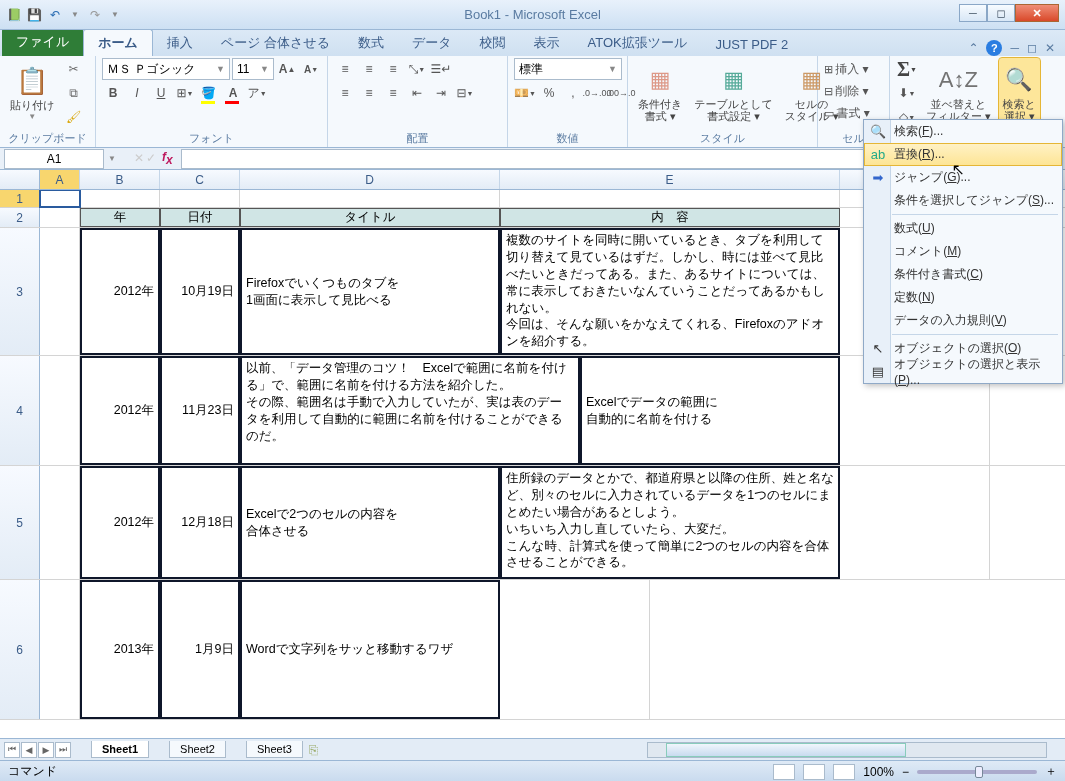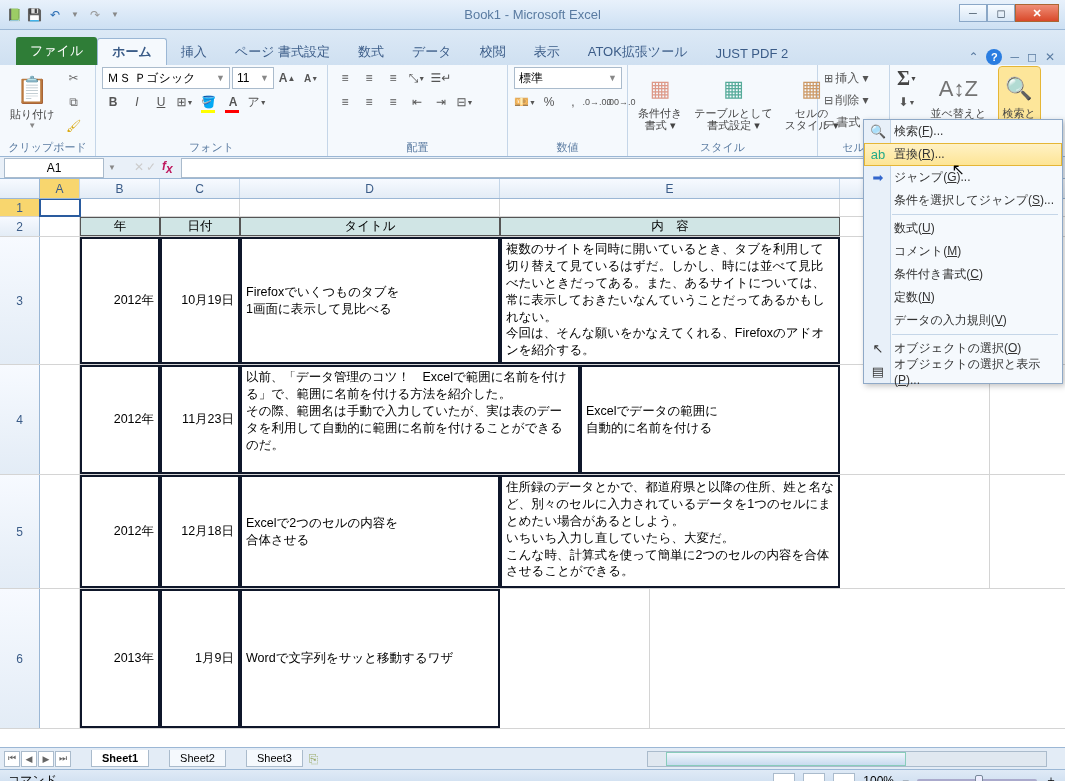--- a/index.html
+++ b/index.html
@@ -4,21 +4,21 @@
 <style>
 *{box-sizing:border-box;margin:0;padding:0;font-family:'Meiryo UI','MS PGothic',sans-serif;font-size:12px}
 body{background:#d6e5f3;width:1065px;height:781px;overflow:hidden;position:relative}
 .titlebar{height:30px;background:linear-gradient(#e8f1fb,#cde0f3);display:flex;align-items:center;position:relative;border-bottom:1px solid #9bb7d5}
 .qat{display:flex;align-items:center;gap:2px;padding:0 6px}
 .qat-icon{width:18px;height:18px;display:flex;align-items:center;justify-content:center;border-radius:2px}
 .title{position:absolute;left:50%;transform:translateX(-50%);color:#5a7ba1;font-size:13px}
 .winbtns{position:absolute;right:6px;top:4px;display:flex}
 .winbtn{width:28px;height:18px;border:1px solid #8aa7c7;background:linear-gradient(#f7fbff,#d8e7f6);display:flex;align-items:center;justify-content:center;font-size:11px;color:#456}
 .winbtn.close{width:44px;background:linear-gradient(#ef8e77,#d9492a);color:#fff;font-weight:bold;border-color:#a63}
-.tabs{height:35px;display:flex;align-items:flex-end;padding-left:16px;background:linear-gradient(#dce9f6,#cfe0f1)}
+.tabs{height:26px;display:flex;align-items:flex-end;padding-left:2px;background:linear-gradient(#dce9f6,#cfe0f1)}
 .tab{padding:4px 14px;color:#3b5c88;cursor:pointer;font-size:13px}
 .tab.file{background:#2f7d37;color:#fff;border-radius:3px 3px 0 0;padding:5px 14px}
 .tab.active{background:#f5f9fd;border:1px solid #9bb7d5;border-bottom:none;border-radius:3px 3px 0 0;color:#3b5c88;font-weight:bold}
 .tabs-right{margin-left:auto;display:flex;align-items:center;gap:8px;padding-right:10px}
 .help-icon{width:16px;height:16px;background:#2a7de1;border-radius:50%;color:#fff;display:flex;align-items:center;justify-content:center;font-size:11px;font-weight:bold}
 .ribbon{height:92px;background:#f5f9fd;border-bottom:1px solid #9bb7d5;display:flex}
 .rgroup{border-right:1px solid #c5d6e8;padding:2px 6px;display:flex;flex-direction:column;position:relative}
 .rgroup-label{position:absolute;bottom:1px;left:0;right:0;text-align:center;color:#5a7ba1;font-size:11px}
 .rgroup-body{flex:1;display:flex;align-items:flex-start;gap:4px}
 .bigbtn{display:flex;flex-direction:column;align-items:center;justify-content:center;padding:2px 4px;height:70px;border-radius:3px;cursor:pointer}
@@ -93,21 +93,21 @@
     <div class="winbtn">─</div>
     <div class="winbtn">◻</div>
     <div class="winbtn close">✕</div>
   </div>
 </div>
 
 <div class="tabs">
   <div class="tab file">ファイル</div>
   <div class="tab active">ホーム</div>
   <div class="tab">挿入</div>
-  <div class="tab">ページ 書式設定</div>
+  <div class="tab">ページ 合体させる</div>
   <div class="tab">数式</div>
   <div class="tab">データ</div>
   <div class="tab">校閲</div>
   <div class="tab">表示</div>
   <div class="tab">ATOK拡張ツール</div>
   <div class="tab">JUST PDF 2</div>
   <div class="tabs-right">
     <span style="color:#5a7ba1">⌃</span>
     <span class="help-icon">?</span>
     <span style="color:#5a7ba1">─</span>

